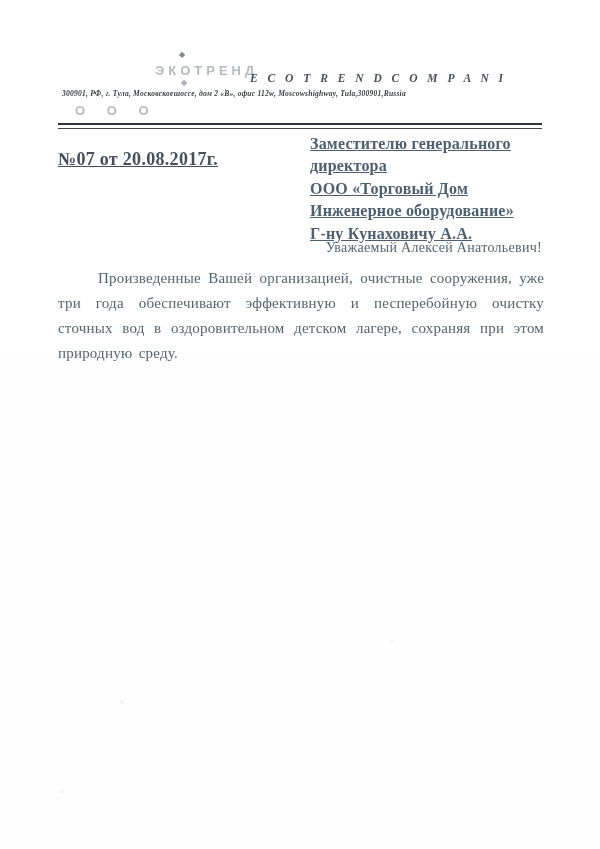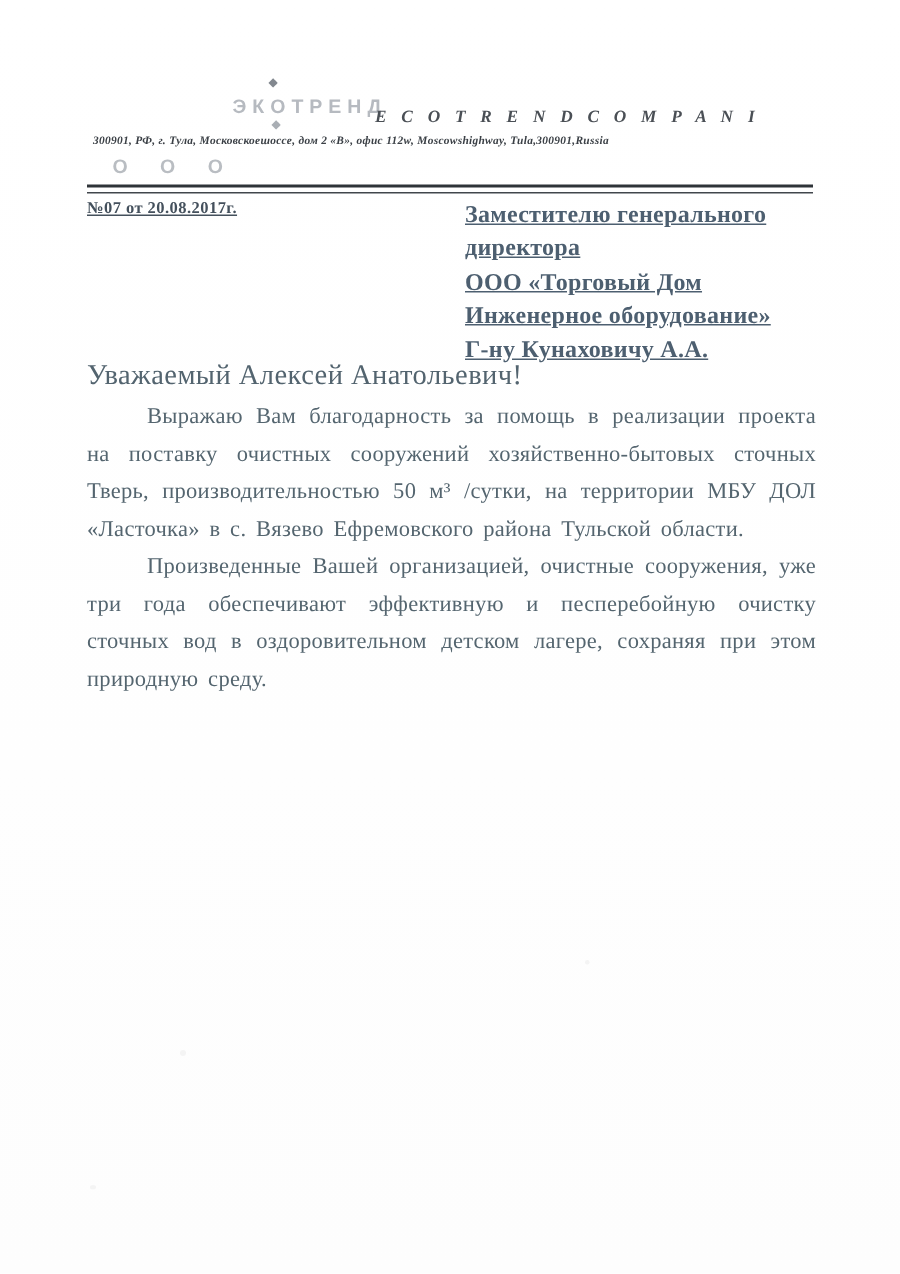--- a/index.html
+++ b/index.html
@@ -59,36 +59,36 @@
 
   .rule {
     position: absolute; top: 123px; left: 58px; width: 484px; height: 6px;
     border-top: 2.6px solid #2e3338;
     border-bottom: 1.6px solid #41464c;
   }
 
   
   .ref-row { position: absolute; top: 133px; left: 58px; width: 484px; }
   .ref-number {
-    position: absolute; left: 0; top: 0;
-    font-weight: 700; font-size: 11px; color: #44505c;
+    position: absolute; left: 0; top: 16px;
+    font-weight: 700; font-size: 18px; color: #44505c;
     text-decoration: underline;
     letter-spacing: 0.3px;
   }
   .recipient {
     position: absolute; left: 252px; top: 0; width: 232px;
     font-weight: 700; font-size: 16px; line-height: 22.4px;
     color: #4d5f70; letter-spacing: 0.2px; text-decoration: underline;
   }
 
   
   .salutation {
     position: absolute; top: 240px; left: 58px; width: 484px;
-    text-align: left;
-    font-size: 19px; color: #53646f; letter-spacing: 0.3px;
+    text-align: right;
+    font-size: 14px; color: #53646f; letter-spacing: 0.3px;
   }
   .body-text {
     position: absolute; top: 266px; left: 58px; width: 486px;
     font-size: 15px; line-height: 25px;
     color: #54656f;
     text-align: justify;
     letter-spacing: 0.2px;
     word-spacing: 2.5px;
   }
   .body-text p { text-indent: 40px; margin: 0; }
@@ -133,21 +133,20 @@
       <div>Заместителю генерального директора</div>
       <div>ООО «Торговый Дом</div>
       <div>Инженерное оборудование»</div>
       <div>Г-ну Кунаховичу А.А.</div>
     </div>
   </div>
 
   <div class="salutation">Уважаемый Алексей Анатольевич!</div>
 
   <div class="body-text">
-    <p>Выражаю Вам благодарность за помощь в реализации проекта на поставку очистных сооружений хозяйственно-бытовых сточных Тверь, производительностью 50 м³ /сутки, на территории МБУ ДОЛ «Ласточка» в с. Вязево Ефремовского района Тульской области.</p>
     <p>Произведенные Вашей организацией, очистные сооружения, уже три года обеспечивают эффективную и песперебойную очистку сточных вод в оздоровительном детском лагере, сохраняя при этом природную среду.</p>
   </div>
 
 
   <div class="speck" style="left:120px; top:700px; width:4px; height:4px;"></div>
   <div class="speck" style="left:390px; top:640px; width:3px; height:3px;"></div>
   <div class="speck" style="left:60px; top:790px; width:4px; height:3px;"></div>
 
 </div>
 

